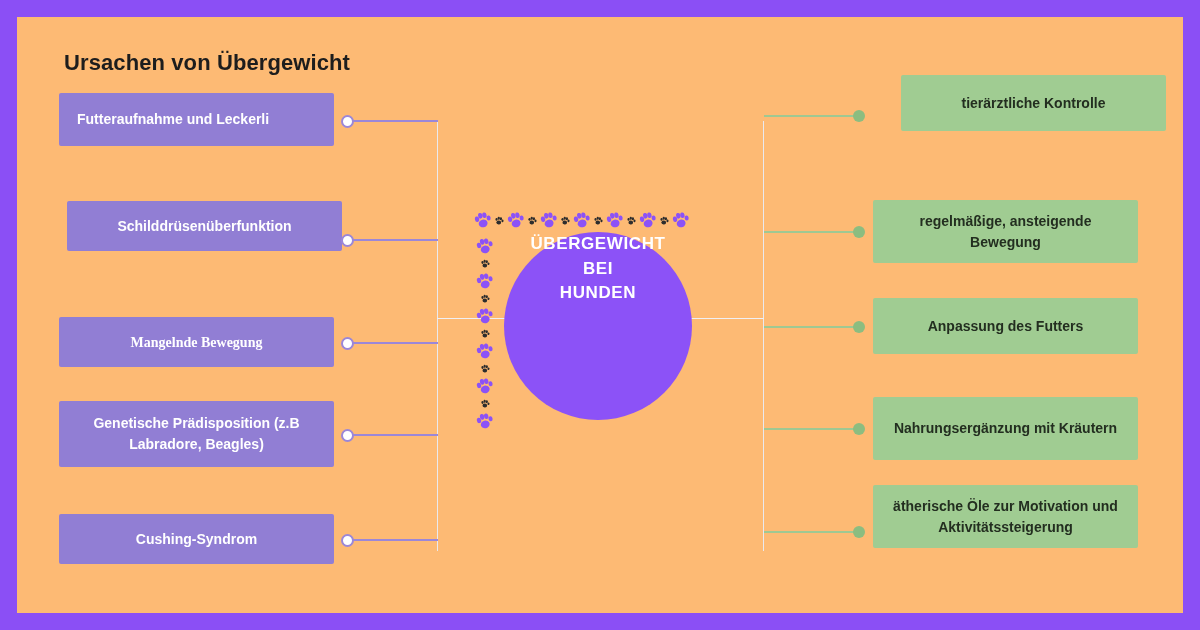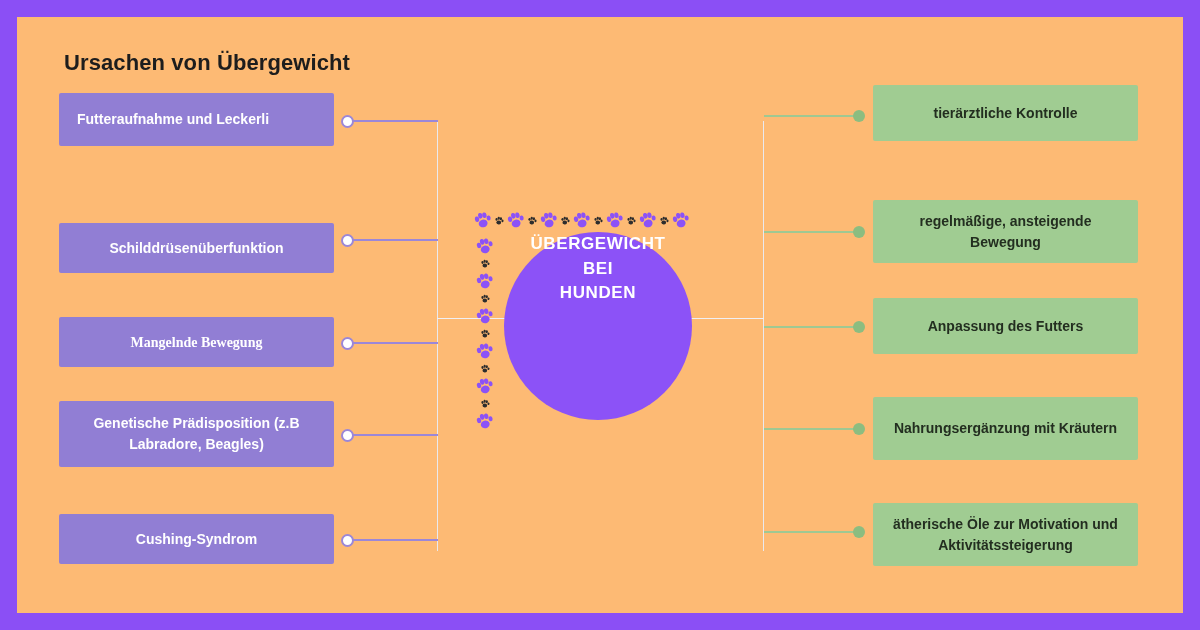--- a/index.html
+++ b/index.html
@@ -176,21 +176,21 @@
     <div class="spine spine-left"></div>
     <div class="spine spine-right"></div>
     <div class="spine-cross"></div>
 
     <div id="causes-layer">
         <div class="box box-cause left-align" style="top: 76px; height: 53px;">
           <span>Futteraufnahme und Leckerli</span>
         </div>
         <div class="conn-line cause" style="left: 330px; top: 103px; width: 91px;"></div>
         <div class="conn-dot cause" style="left: 324px; top: 98px;"></div>
-        <div class="box box-cause" style="top: 206px; height: 50px;">
+        <div class="box box-cause" style="top: 184px; height: 50px; margin-left: 8px;">
           <span>Schilddrüsenüberfunktion</span>
         </div>
         <div class="conn-line cause" style="left: 330px; top: 222px; width: 91px;"></div>
         <div class="conn-dot cause" style="left: 324px; top: 217px;"></div>
         <div class="box box-cause" style="top: 300px; height: 50px; font-family: Liberation Serif, serif;">
           <span>Mangelnde Bewegung</span>
         </div>
         <div class="conn-line cause" style="left: 330px; top: 325px; width: 91px;"></div>
         <div class="conn-dot cause" style="left: 324px; top: 320px;"></div>
         <div class="box box-cause" style="top: 384px; height: 66px;">
@@ -199,41 +199,41 @@
         <div class="conn-line cause" style="left: 330px; top: 417px; width: 91px;"></div>
         <div class="conn-dot cause" style="left: 324px; top: 412px;"></div>
         <div class="box box-cause" style="top: 497px; height: 50px;">
           <span>Cushing-Syndrom</span>
         </div>
         <div class="conn-line cause" style="left: 330px; top: 522px; width: 91px;"></div>
         <div class="conn-dot cause" style="left: 324px; top: 517px;"></div>
       </div>
 
     <div id="solutions-layer">
-        <div class="box box-solution" style="top: 68px; height: 56px;">
+        <div class="box box-solution" style="top: 58px; height: 56px; margin-left: 28px;">
           <span>tierärztliche Kontrolle</span>
         </div>
         <div class="conn-line solution" style="left: 747px; top: 98px; width: 95px;"></div>
         <div class="conn-dot solution" style="left: 836px; top: 93px;"></div>
         <div class="box box-solution" style="top: 183px; height: 63px;">
           <span>regelmäßige, ansteigende Bewegung</span>
         </div>
         <div class="conn-line solution" style="left: 747px; top: 214px; width: 95px;"></div>
         <div class="conn-dot solution" style="left: 836px; top: 209px;"></div>
         <div class="box box-solution" style="top: 281px; height: 56px;">
           <span>Anpassung des Futters</span>
         </div>
         <div class="conn-line solution" style="left: 747px; top: 309px; width: 95px;"></div>
         <div class="conn-dot solution" style="left: 836px; top: 304px;"></div>
         <div class="box box-solution" style="top: 380px; height: 63px;">
           <span>Nahrungsergänzung mit Kräutern</span>
         </div>
         <div class="conn-line solution" style="left: 747px; top: 411px; width: 95px;"></div>
         <div class="conn-dot solution" style="left: 836px; top: 406px;"></div>
-        <div class="box box-solution" style="top: 486px; height: 63px;">
+        <div class="box box-solution" style="top: 468px; height: 63px;">
           <span>ätherische Öle zur Motivation und Aktivitätssteigerung</span>
         </div>
         <div class="conn-line solution" style="left: 747px; top: 514px; width: 95px;"></div>
         <div class="conn-dot solution" style="left: 836px; top: 509px;"></div>
       </div>
 
     <div class="center-circle">
       <span>ÜBERGEWICHT</span>
       <span>BEI</span>
       <span>HUNDEN</span>

